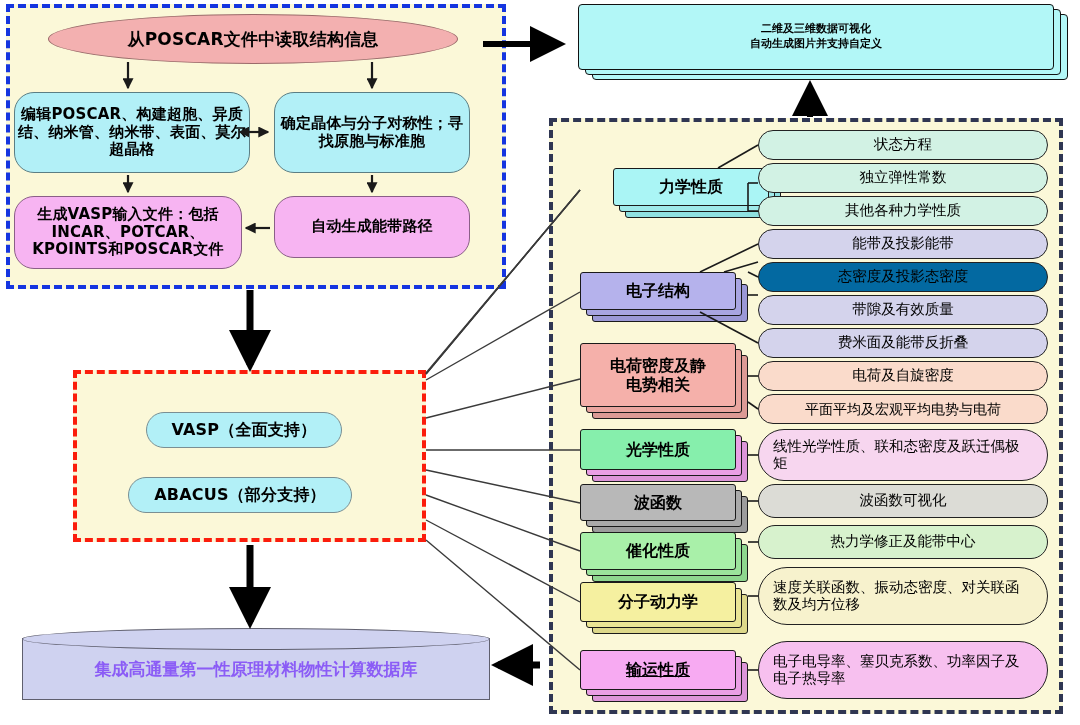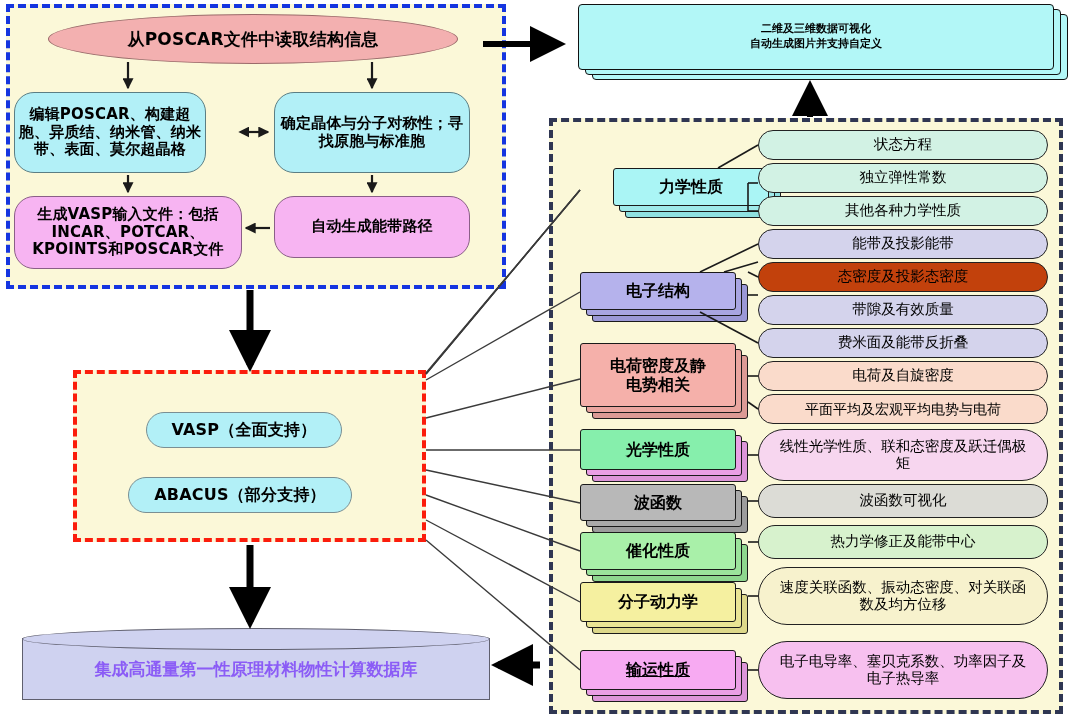--- a/index.html
+++ b/index.html
@@ -13,21 +13,21 @@
   #center-panel{left:73px;top:370px;width:353px;height:172px;border:4px dashed #fb1d0c;background:#fbf8d8;}
 
   
   .node{position:absolute;box-sizing:border-box;display:flex;align-items:center;
         justify-content:center;text-align:center;color:#000;font-weight:bold;
         line-height:1.18;letter-spacing:.2px;}
 
   
   #n-read{left:48px;top:14px;width:410px;height:50px;background:#f3b0b0;
           border:1.5px solid #9a6a6a;border-radius:50%/50%;font-size:17px;}
-  #n-edit{left:14px;top:92px;width:192px;height:81px;background:#b2f0f7;
+  #n-edit{left:14px;top:92px;width:236px;height:81px;background:#b2f0f7;
           border:1.5px solid #5b7e84;border-radius:20px;font-size:15px;}
   #n-sym{left:274px;top:92px;width:196px;height:81px;background:#b2f0f7;
          border:1.5px solid #5b7e84;border-radius:20px;font-size:15px;}
   #n-vaspin{left:14px;top:196px;width:228px;height:73px;background:#f7b4f2;
             border:1.5px solid #8a5f87;border-radius:20px;font-size:15px;}
   #n-kpath{left:274px;top:196px;width:196px;height:62px;background:#f7b4f2;
            border:1.5px solid #8a5f87;border-radius:20px;font-size:15px;}
 
   
   #n-vasp{left:146px;top:412px;width:196px;height:36px;background:#b2f0f7;
@@ -61,21 +61,21 @@
   .cat .s2,.cat .s1,.cat .face{position:absolute;box-sizing:border-box;
        border:1.5px solid #1a1a1a;border-radius:3px;}
   .cat .s2{left:12px;top:12px;}
   .cat .s1{left:6px;top:6px;}
   .cat .face{left:0;top:0;display:flex;align-items:center;justify-content:center;
        text-align:center;font-weight:bold;color:#000;line-height:1.2;font-size:16px;}
 
   
   .detail{position:absolute;box-sizing:border-box;border:1.5px solid #222;
           border-radius:999px;display:flex;align-items:center;justify-content:center;
-          text-align:center;color:#000;font-size:14.5px;line-height:1.2;}
+          text-align:left;color:#000;font-size:14.5px;line-height:1.2;}
 
   
   svg.ov{position:absolute;left:0;top:0;width:1080px;height:725px;
          pointer-events:none;overflow:visible;}
 </style>
 </head>
 <body>
 
 <div id="stage">
 
@@ -163,21 +163,21 @@
     <div class="s2" style="width:156px;height:40px;background:#dd95d9;"></div>
     <div class="s1" style="width:156px;height:40px;background:#ea9fe5;"></div>
     <div class="face" style="width:156px;height:40px;background:#f7aaf2;text-decoration:underline;">输运性质</div>
   </div>
 
   <div class="detail" style="left:758px;top:130px;width:290px;height:30px;background:#d2f2e4;">状态方程</div>
   <div class="detail" style="left:758px;top:163px;width:290px;height:30px;background:#d2f2e4;">独立弹性常数</div>
   <div class="detail" style="left:758px;top:196px;width:290px;height:30px;background:#d2f2e4;">其他各种力学性质</div>
 
   <div class="detail" style="left:758px;top:229px;width:290px;height:30px;background:#d4d3ec;">能带及投影能带</div>
-  <div class="detail" style="left:758px;top:262px;width:290px;height:30px;background:#c2410c;">态密度及投影态密度</div>
+  <div class="detail" style="left:758px;top:262px;width:290px;height:30px;background:#0369a1;">态密度及投影态密度</div>
   <div class="detail" style="left:758px;top:295px;width:290px;height:30px;background:#d4d3ec;">带隙及有效质量</div>
   <div class="detail" style="left:758px;top:328px;width:290px;height:30px;background:#d4d3ec;">费米面及能带反折叠</div>
 
   <div class="detail" style="left:758px;top:361px;width:290px;height:30px;background:#fadbcb;">电荷及自旋密度</div>
   <div class="detail" style="left:758px;top:394px;width:290px;height:30px;background:#fadbcb;font-size:14px;">平面平均及宏观平均电势与电荷</div>
 
   <div class="detail" style="left:758px;top:429px;width:290px;height:52px;background:#f7d6ef;padding:0 14px;">线性光学性质、联和态密度及跃迁偶极矩</div>
 
   <div class="detail" style="left:758px;top:484px;width:290px;height:34px;background:#dcdcd6;">波函数可视化</div>
 

